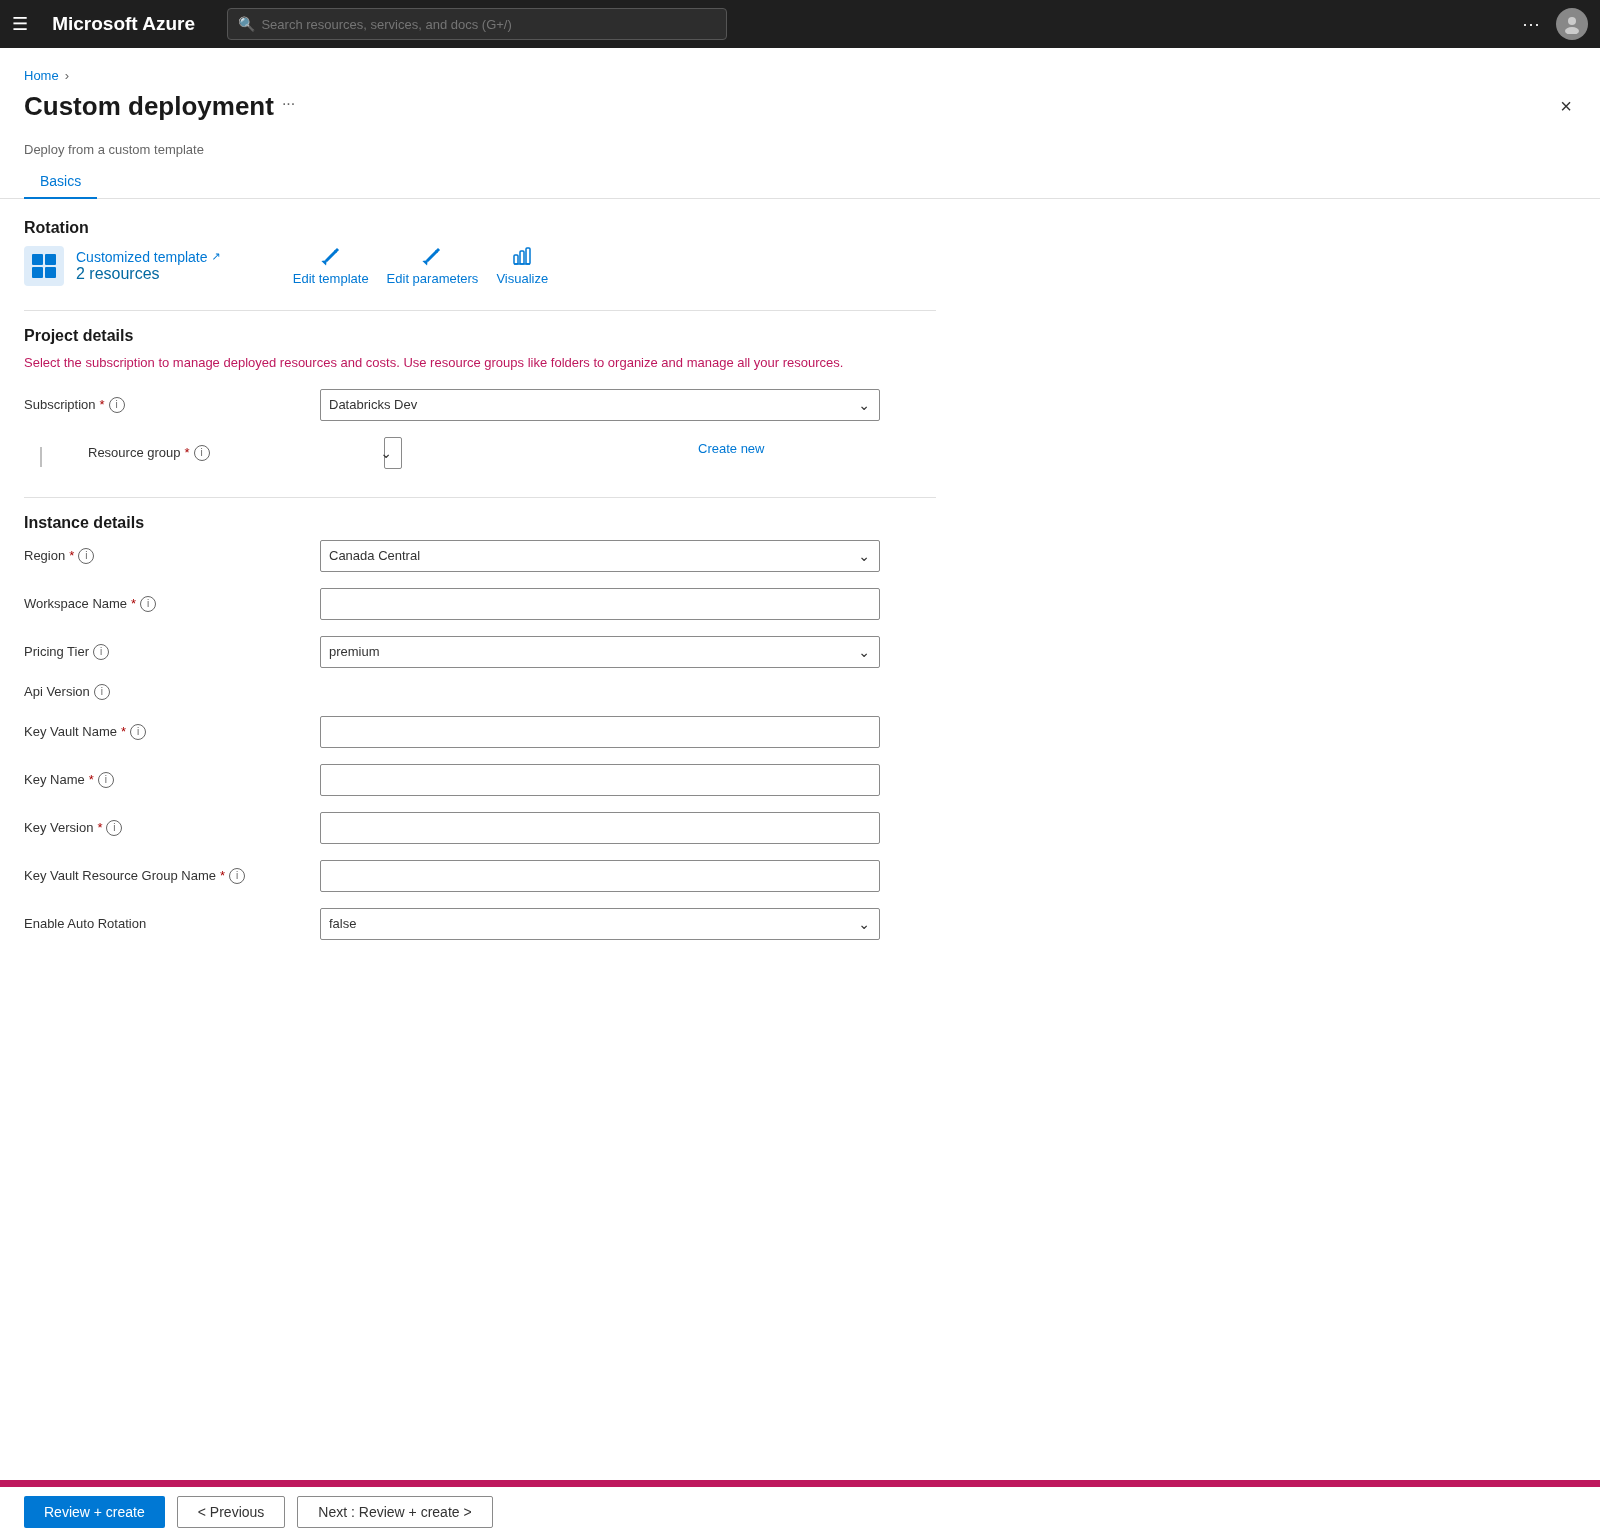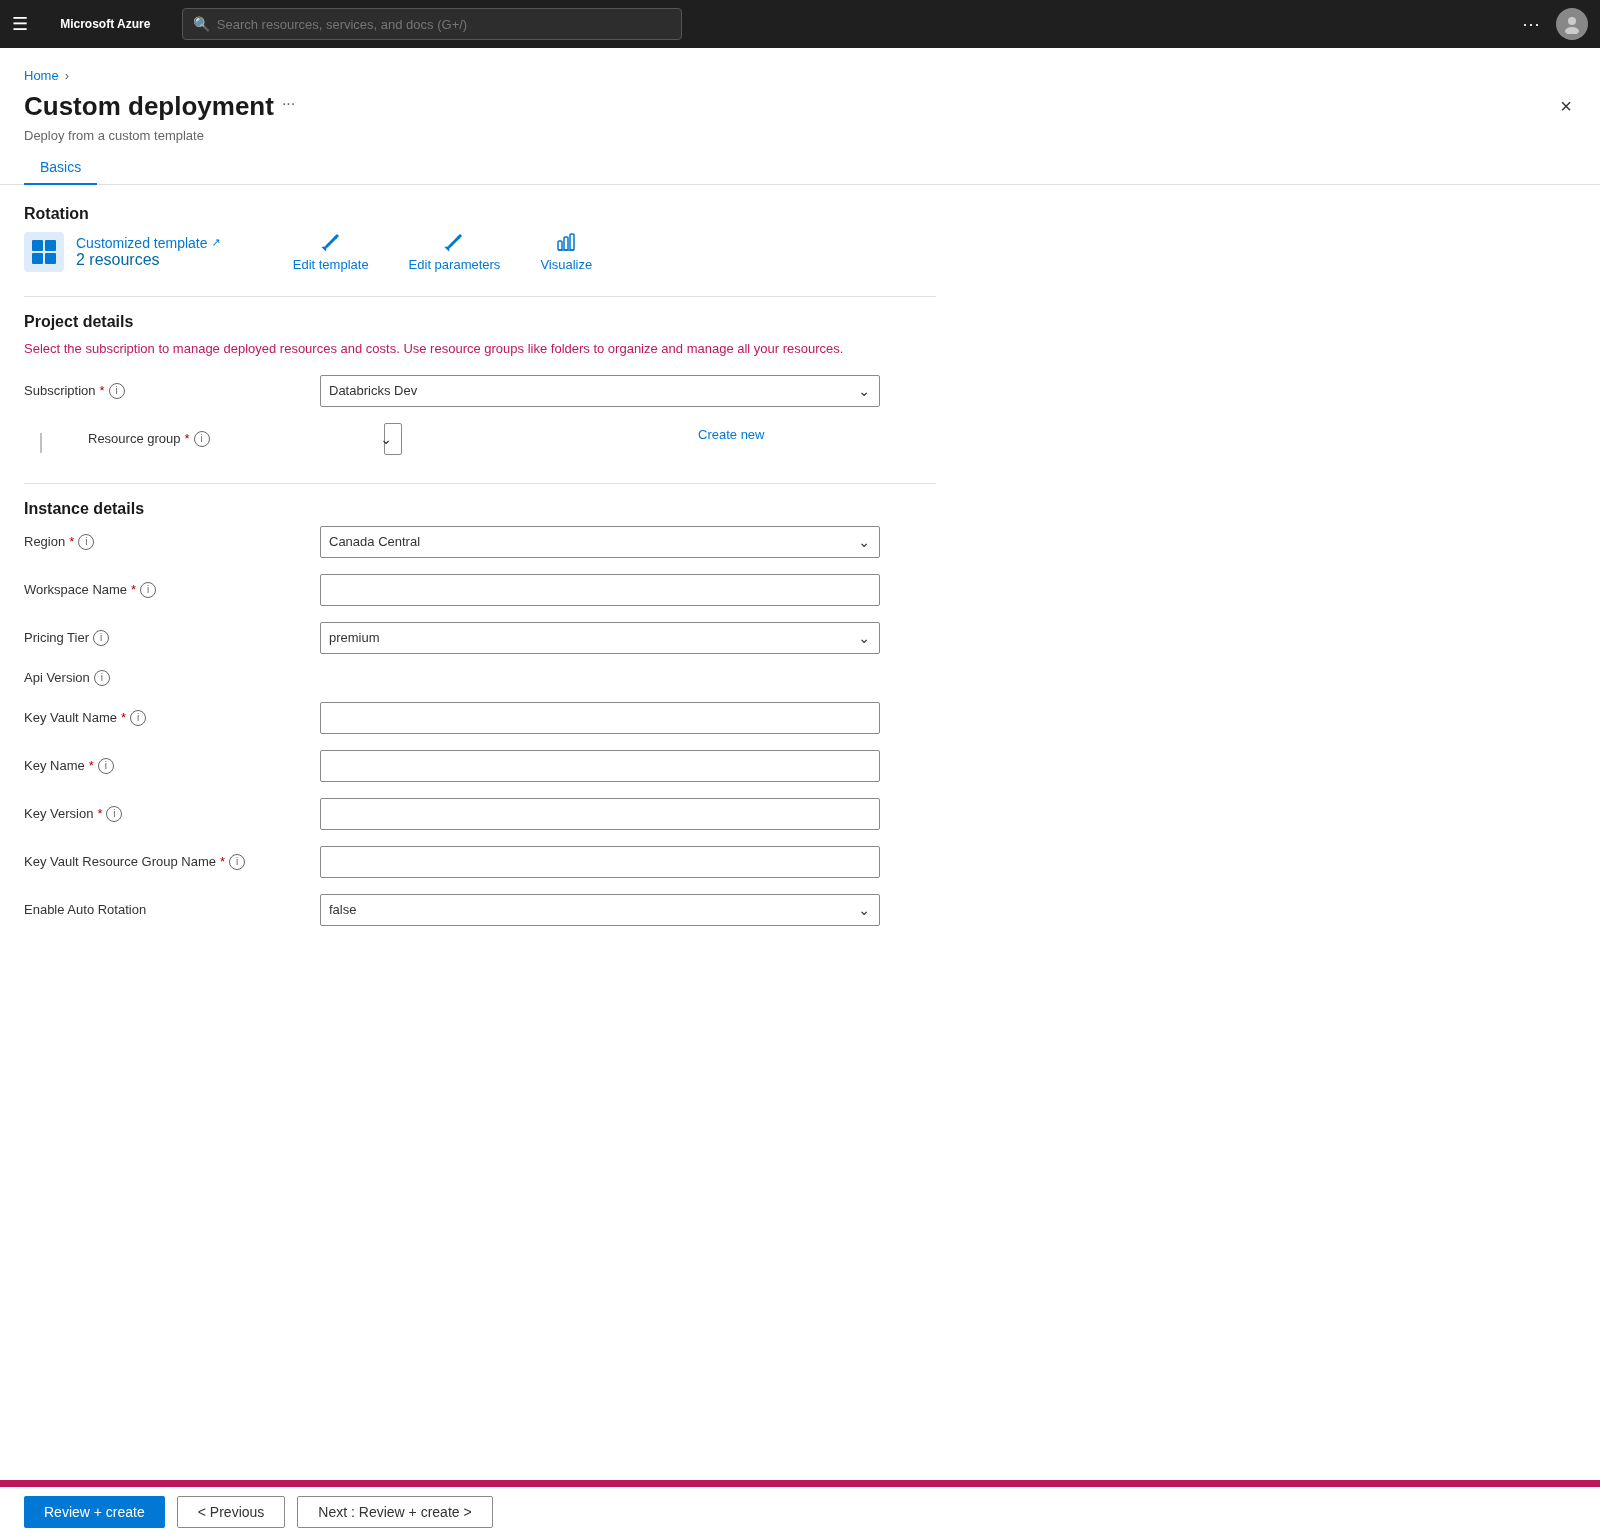--- a/index.html
+++ b/index.html
@@ -8,21 +8,21 @@
     
     .top-nav {
       background: #1f1f1f;
       height: 48px;
       display: flex;
       align-items: center;
       padding: 0 12px;
       gap: 12px;
     }
     .nav-hamburger { color: #fff; font-size: 18px; cursor: pointer; }
-    .nav-logo { color: #fff; font-weight: 600; font-size: 12px; margin-left: 20px; }
+    .nav-logo { color: #fff; font-weight: 600; font-size: 19px; margin-left: 12px; }
     .nav-search {
       flex: 1;
       max-width: 500px;
       margin: 0 20px;
       background: #2d2d2d;
       border: 1px solid #555;
       border-radius: 4px;
       display: flex;
       align-items: center;
       padding: 0 10px;
@@ -70,21 +70,21 @@
     
     .page-header {
       padding: 8px 24px 0;
       display: flex;
       align-items: flex-start;
       justify-content: space-between;
     }
     .page-title-area { }
     .page-title { font-size: 26px; font-weight: 600; color: #1a1a1a; }
     .page-title-dots { color: #666; font-size: 16px; margin-left: 8px; cursor: pointer; }
-    .page-subtitle { font-size: 13px; color: #666; margin-top: 6px; }
+    .page-subtitle { font-size: 13px; color: #666; margin-top: 20px; }
     .close-btn { font-size: 20px; color: #333; cursor: pointer; padding: 4px; }
 
     
     .tabs-area {
       padding: 0 24px;
       margin-top: 8px;
       border-bottom: 1px solid #e0e0e0;
       display: flex;
       align-items: flex-end;
     }
@@ -124,21 +124,21 @@
       background: #deecf9;
       border-radius: 4px;
       display: flex; align-items: center; justify-content: center;
     }
     .template-icon svg { width: 28px; height: 28px; }
     .template-link { color: #0078d4; text-decoration: none; font-size: 14px; display: flex; align-items: center; gap: 4px; }
     .template-resources { font-size: 16px; color: #0369a1; }
 
     .template-actions {
       display: flex;
-      gap: 40px;
+      gap: 18px;
       margin-left: 60px;
     }
     .template-action {
       display: flex;
       flex-direction: column;
       align-items: center;
       gap: 4px;
       cursor: pointer;
       color: #0078d4;
       font-size: 13px;

